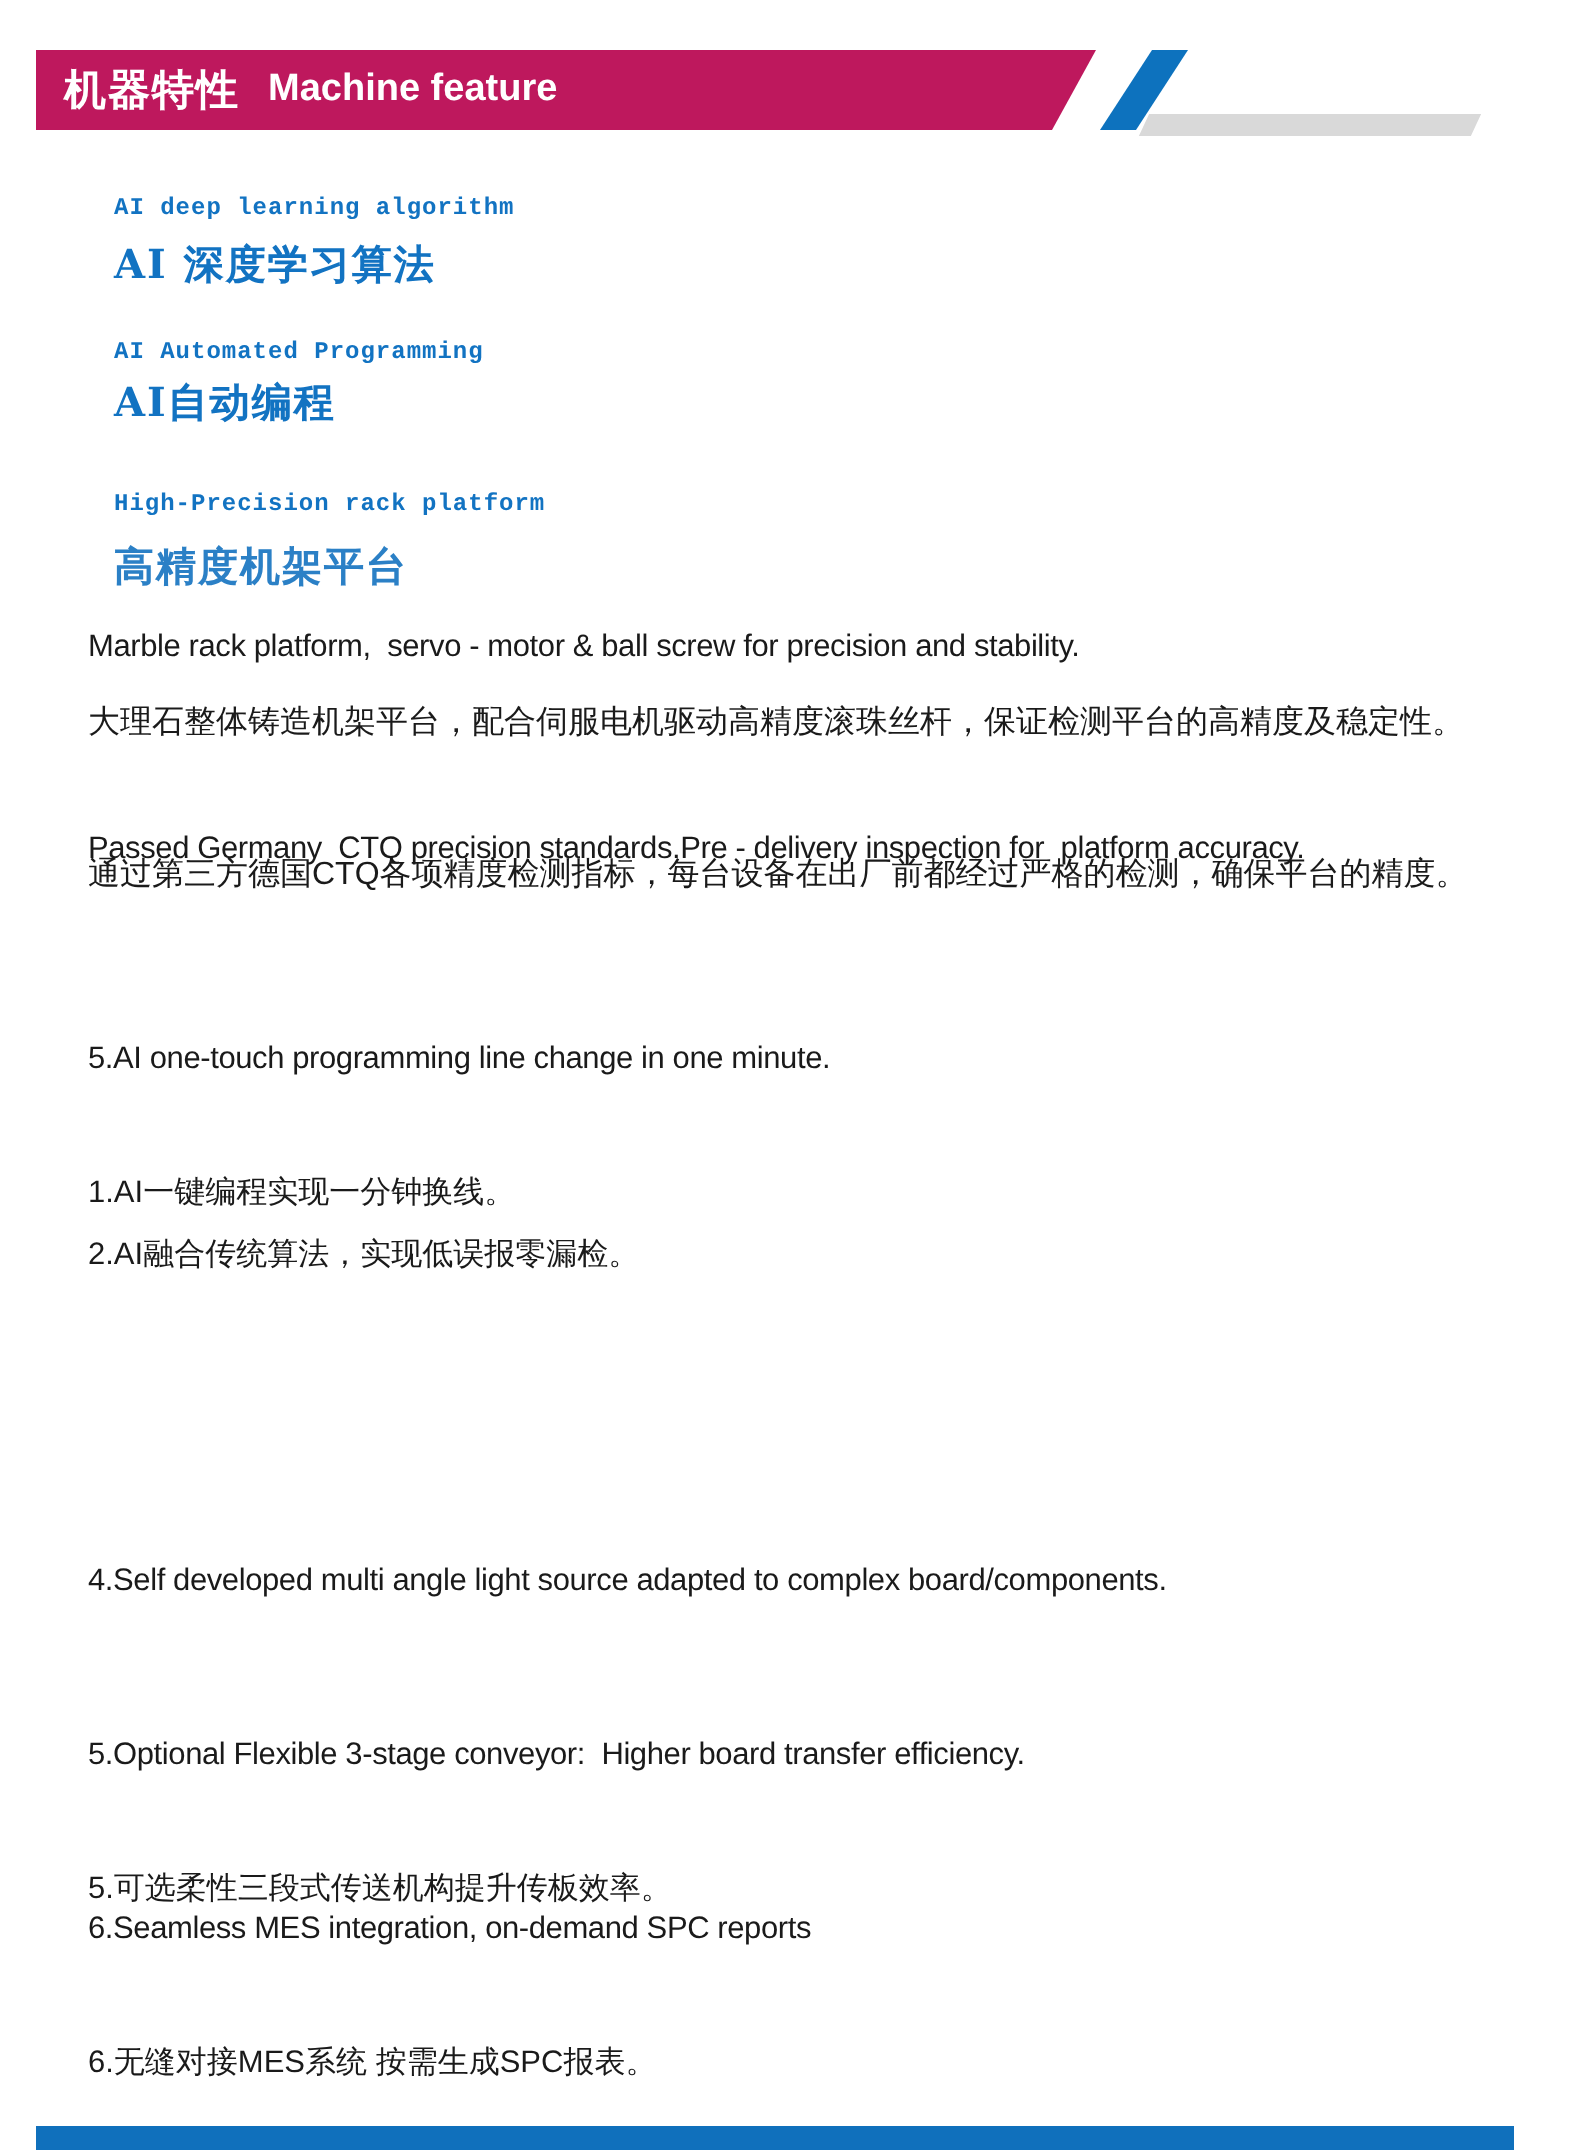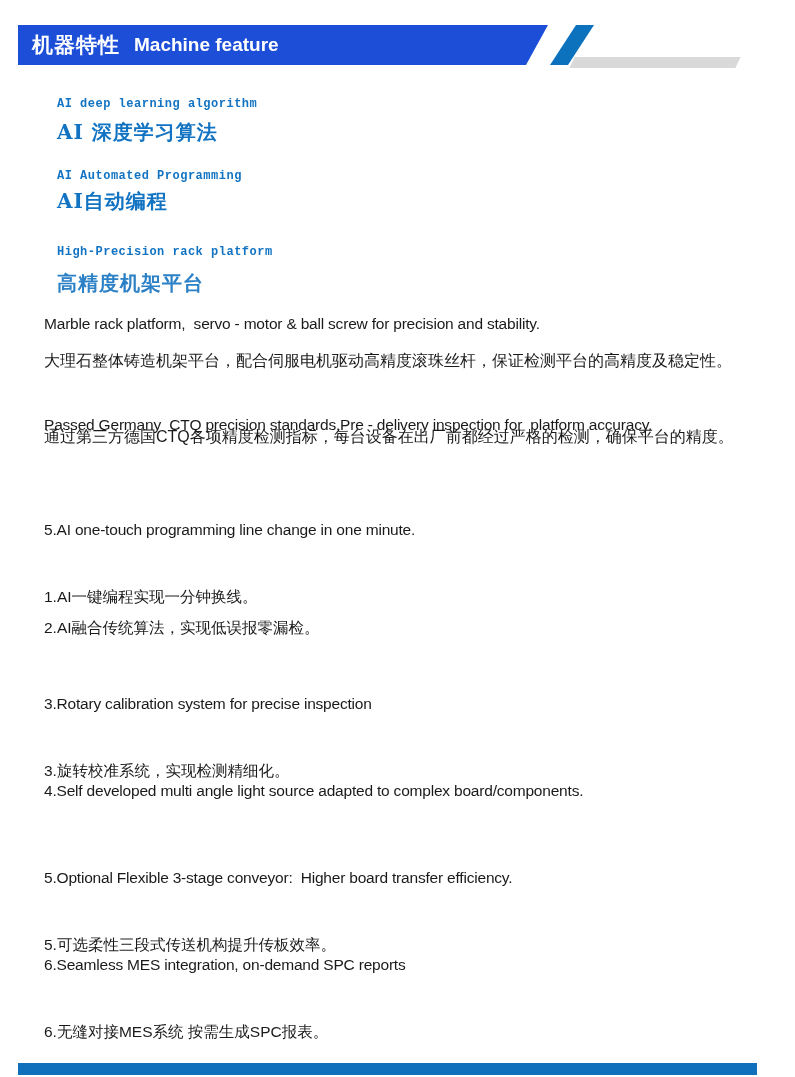--- a/index.html
+++ b/index.html
@@ -7,21 +7,21 @@
     position:relative;
     width:795px;height:1077px;
     background:#ffffff;
     margin:0 auto;
     overflow:hidden;
     font-family:"Liberation Sans","DejaVu Sans",sans-serif;
   }
   
   .header-bar{
     position:absolute;left:18px;top:25px;width:530px;height:40px;
-    background:#1d4ed8;
+    background:#be185d;
     clip-path:polygon(0 0,100% 0,calc(100% - 22px) 100%,0 100%);
     display:flex;align-items:center;
     color:#fff;white-space:nowrap;
   }
   .header-bar .zh{font-size:21px;font-weight:bold;margin-left:14px;letter-spacing:1px;}
   .header-bar .en{font-size:19px;font-weight:600;margin-left:14px;}
   .header-stripe{
     position:absolute;left:550px;top:25px;width:44px;height:40px;
     background:#0d72be;
     clip-path:polygon(26px 0,44px 0,18px 100%,0 100%);
@@ -109,24 +109,20 @@
   <div class="body-line en" id="intro-1-en">Passed Germany  CTQ precision standards.Pre - delivery inspection for  platform accuracy.</div>
   <div class="body-line zh" id="intro-1-zh">通过第三方德国CTQ各项精度检测指标，每台设备在出厂前都经过严格的检测，确保平台的精度。</div>
 
   <div class="point" id="point-0">
     <div class="en">5.AI one-touch programming line change in one minute.</div>
     <div class="zh">1.AI一键编程实现一分钟换线。</div>
   </div>
   <div class="point" id="point-1">
     <div class="zh">2.AI融合传统算法，实现低误报零漏检。</div>
   </div>
-  <div class="point" id="point-2">
-    <div class="en">3.Rotary calibration system for precise inspection</div>
-    <div class="zh">3.旋转校准系统，实现检测精细化。</div>
-  </div>
   <div class="point" id="point-3">
     <div class="en">4.Self developed multi angle light source adapted to complex board/components.</div>
   </div>
   <div class="point" id="point-4">
     <div class="en">5.Optional Flexible 3-stage conveyor:  Higher board transfer efficiency.</div>
     <div class="zh">5.可选柔性三段式传送机构提升传板效率。</div>
   </div>
   <div class="point" id="point-5">
     <div class="en">6.Seamless MES integration, on-demand SPC reports</div>
     <div class="zh">6.无缝对接MES系统 按需生成SPC报表。</div>

